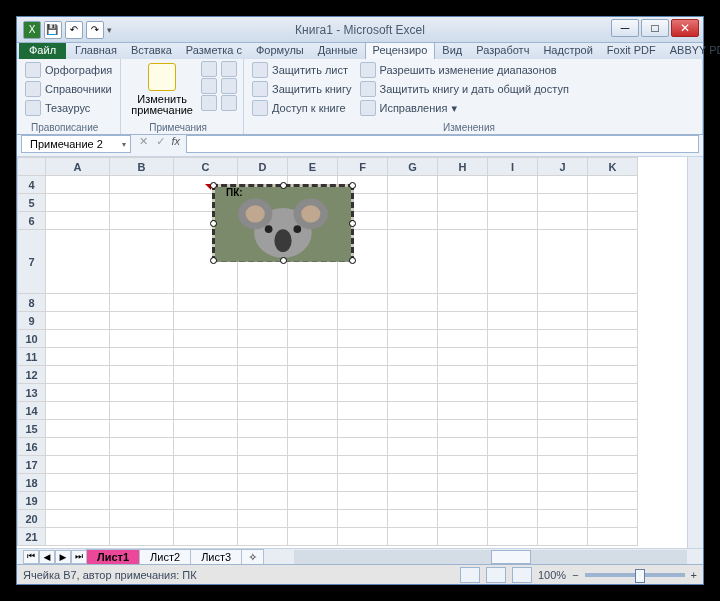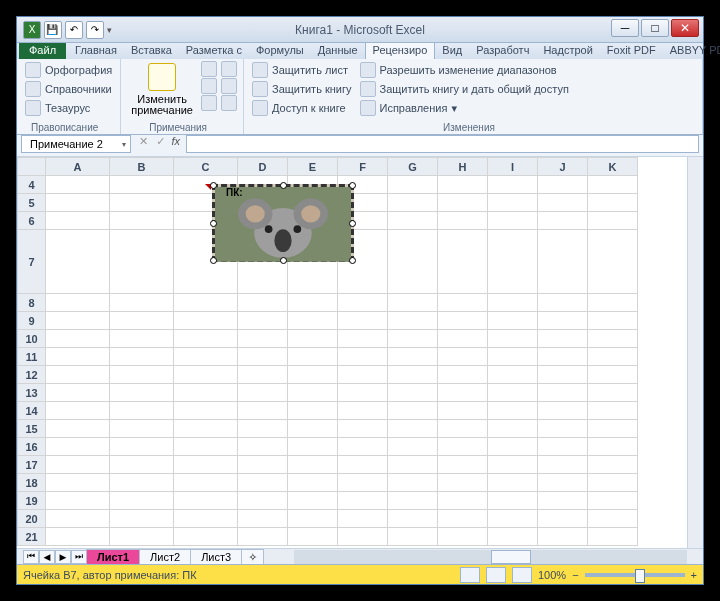--- a/index.html
+++ b/index.html
@@ -37,21 +37,21 @@
 .corner { background:#e8edf3; width:28px; height:18px; }
 .cell { background:#fff; height:18px; }
 .scroll-v { position:absolute; right:0; top:0; bottom:0; width:16px; background:#e8edf3; border-left:1px solid #c7d4e4; }
 .scroll-h { height:16px; background:#e8edf3; border-top:1px solid #c7d4e4; display:flex; align-items:center; }
 .sheettabs { display:flex; align-items:center; padding-left:6px; gap:0; }
 .navbtn { width:16px; height:14px; border:1px solid #b0c0d4; background:#f4f7fb; display:flex; align-items:center; justify-content:center; font-size:9px; }
 .stab { padding:1px 10px; border:1px solid #b0c0d4; border-bottom:none; background:#f4f7fb; margin-left:-1px; font-size:11px; cursor:pointer; }
 .stab.active { background:#ec4899; font-weight:bold; }
 .hbar { flex:1; margin:0 16px 0 30px; height:14px; background:#d4dce6; position:relative; }
 .hthumb { position:absolute; left:50%; width:40px; height:14px; background:#f4f7fb; border:1px solid #9db5d1; }
-.statusbar { height:20px; background:#fde047; border-top:1px solid #9db5d1; display:flex; align-items:center; padding:0 6px; color:#3c4b5f; font-size:11px; }
+.statusbar { height:20px; background:#e5e5e5; border-top:1px solid #9db5d1; display:flex; align-items:center; padding:0 6px; color:#3c4b5f; font-size:11px; }
 .statusbar .right { margin-left:auto; display:flex; align-items:center; gap:6px; }
 .viewbtn { width:20px; height:16px; border:1px solid #9db5d1; background:#eef3f9; }
 .slider { width:100px; height:4px; background:#9db5d1; position:relative; }
 .slider::after { content:""; position:absolute; left:50%; top:-4px; width:8px; height:12px; background:#f4f7fb; border:1px solid #6080a8; }
 .comment-box { position:absolute; left:195px; top:27px; width:142px; height:78px; border:3px solid #333; border-style:dashed; background:#d0c8b8; }
 .comment-box .lbl { position:absolute; left:3px; top:0; font-weight:bold; font-size:10px; color:#000;padding-left:8px; }
 .koala { position:absolute; inset:0; }
 .handle { position:absolute; width:7px; height:7px; background:#fff; border:1px solid #000; border-radius:50%; }
 .redtri { position:absolute; left:188px; top:27px; width:0; height:0; border-top:6px solid #c00000; border-left:6px solid transparent; }
 </style>

